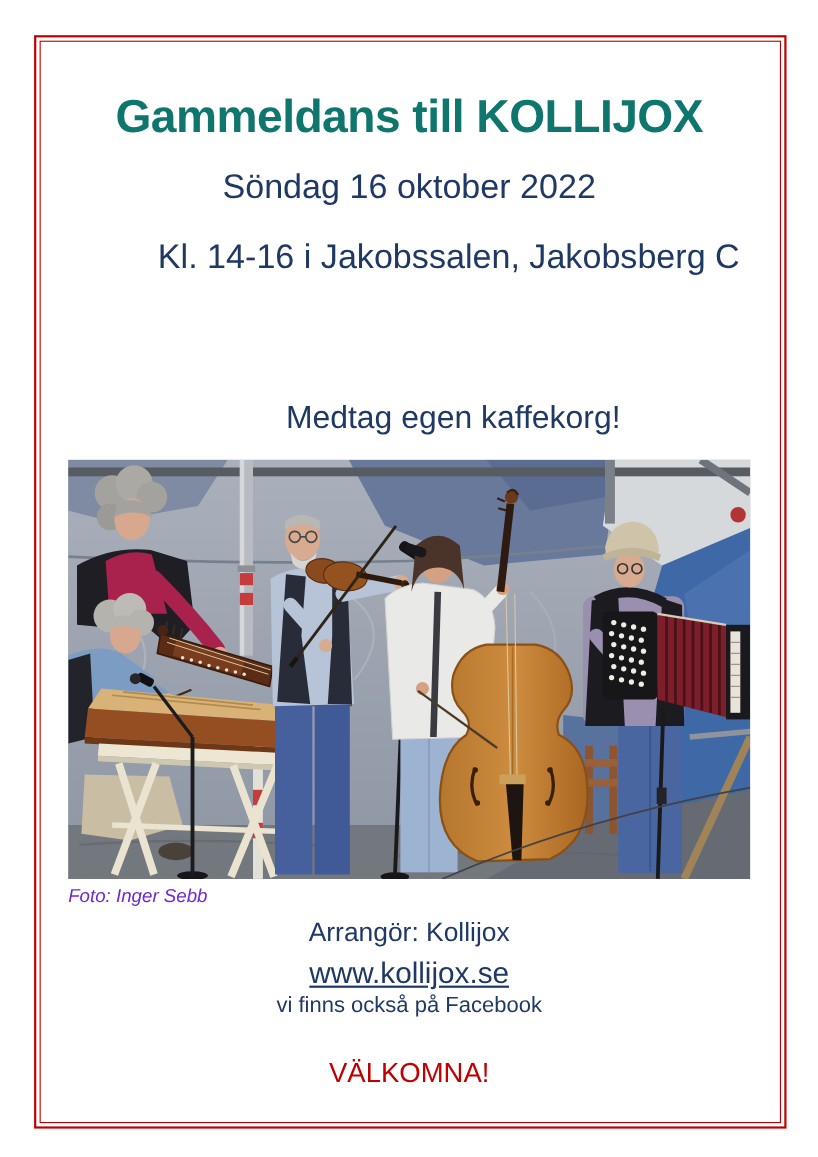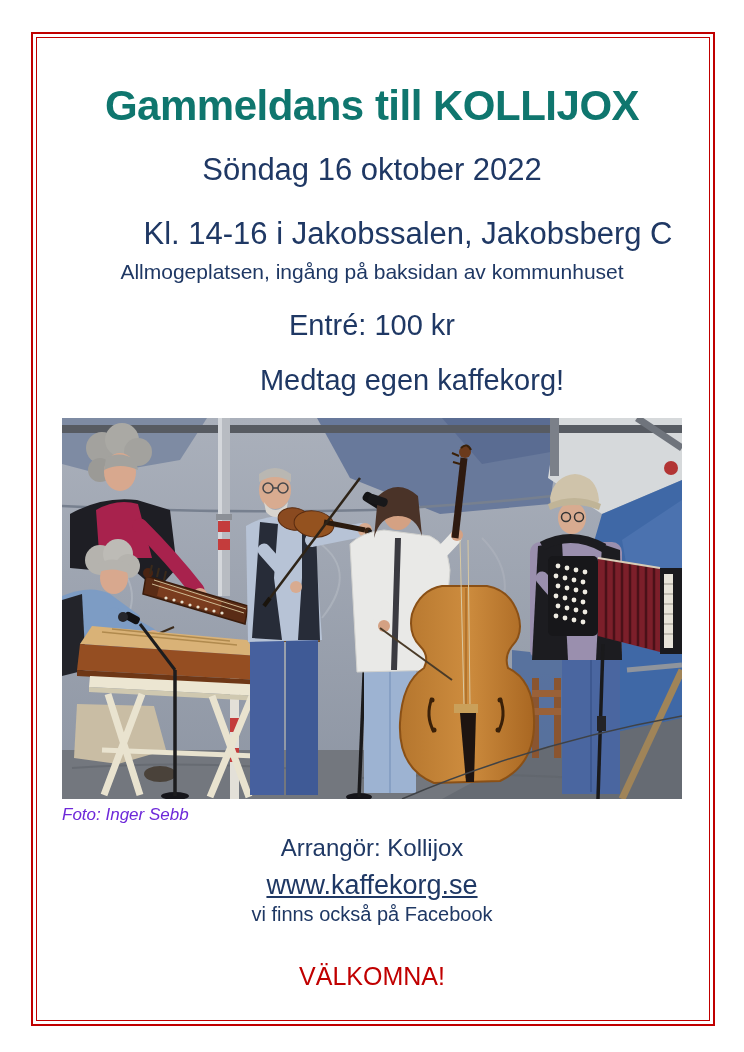--- a/index.html
+++ b/index.html
@@ -30,22 +30,20 @@
 
 <div class="page">
 
   <div class="frame">
     <div class="frame-inner"></div>
   </div>
 
   <div class="abs title">Gammeldans till KOLLIJOX</div>
   <div class="abs date">Söndag 16 oktober 2022</div>
   <div class="abs venue">Kl. 14-16 i Jakobssalen, Jakobsberg C</div>
-  <div class="abs venue-detail">Allmogeplatsen, ingång på baksidan av kommunhuset</div>
-  <div class="abs entry">Entré: 100 kr</div>
   <div class="abs note">Medtag egen kaffekorg!</div>
 
   <div class="photo" role="img" aria-label="Five folk musicians playing on an outdoor stage in front of grey and blue tarpaulins: hammered dulcimer, nyckelharpa, fiddle, double bass and accordion">
     <svg viewBox="0 0 620 381" width="620" height="381">
 
       <defs>
         <linearGradient id="tarpG" x1="0" y1="0" x2="0" y2="1">
           <stop offset="0" stop-color="#aab0bb"></stop>
             <stop offset="1" stop-color="#8d95a3"></stop>
         </linearGradient>
@@ -293,18 +291,18 @@
 
       <path d="M560,381 L620,252" stroke="#a08458" stroke-width="7"></path>
       <path d="M565,252 L620,247" stroke="#8f949c" stroke-width="5"></path>
       <path d="M340,381 Q470,325 620,298" stroke="#3f4246" stroke-width="1.5" fill="none"></path>
     </svg>
   </div>
 
   <div class="abs caption">Foto: Inger Sebb</div>
   <div class="abs organizer">Arrangör: Kollijox</div>
   <div class="abs website">
-    <a href="#">www.kaffekorg.se</a>
+    <a href="#">www.kollijox.se</a>
   </div>
   <div class="abs facebook">vi finns också på Facebook</div>
   <div class="abs welcome">VÄLKOMNA!</div>
 
 </div>
 
 </body></html>

